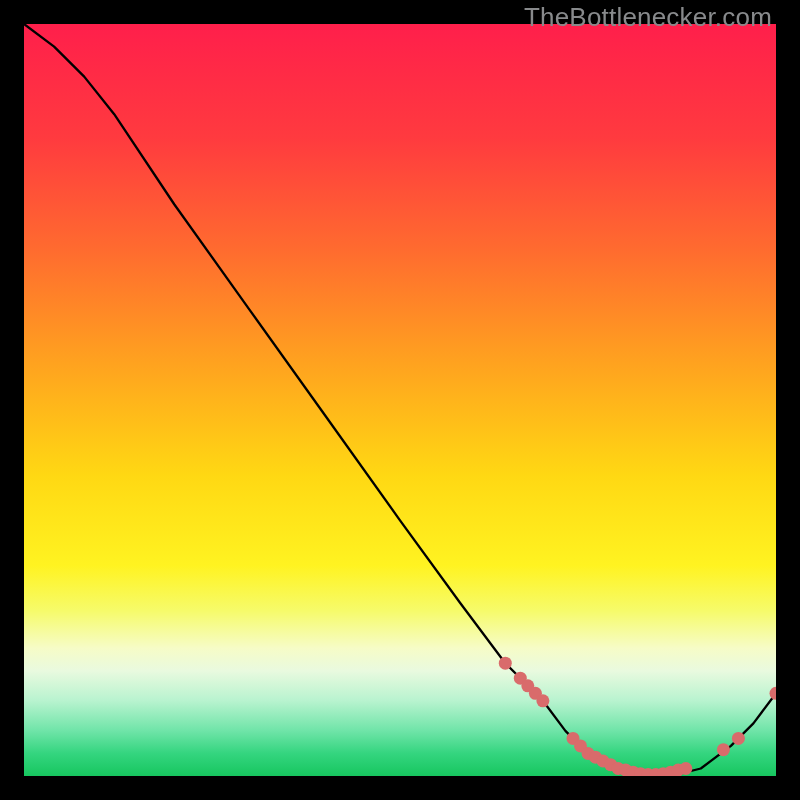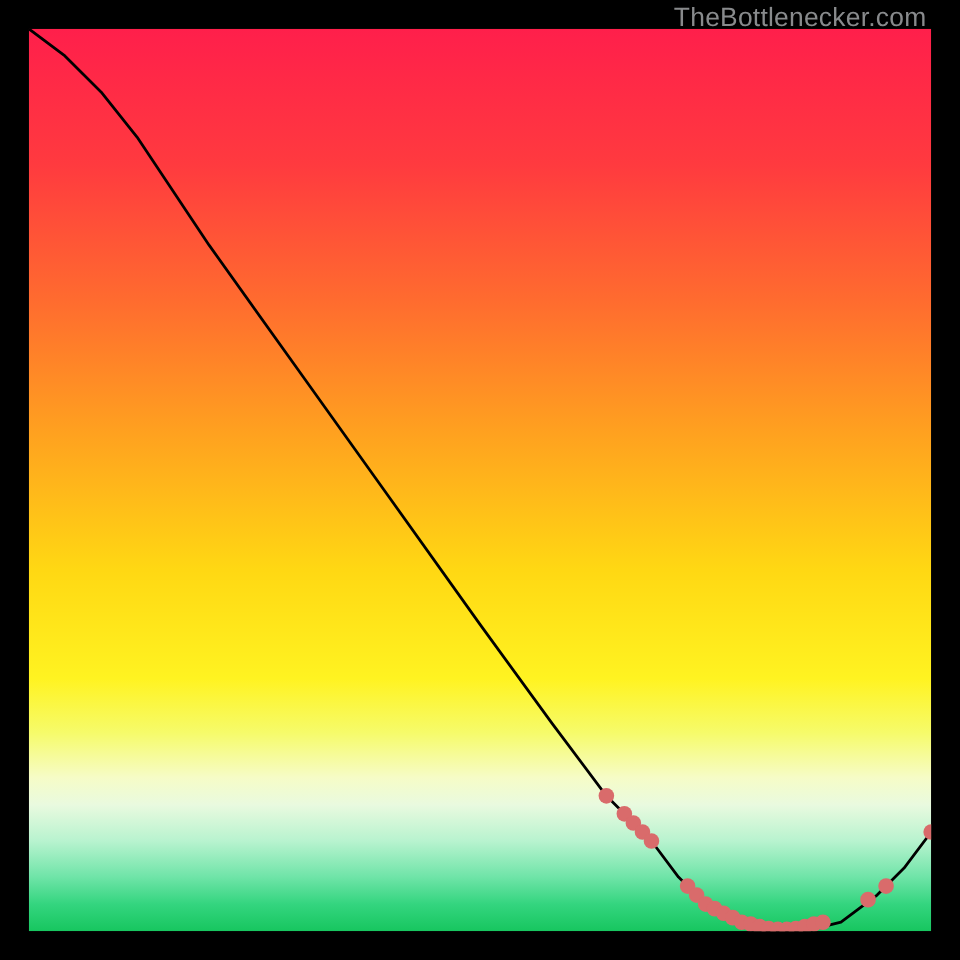--- a/index.html
+++ b/index.html
@@ -16,21 +16,21 @@
     top: 24px;
     width: 752px;
     height: 752px;
     background: #000;
   }
   .watermark {
     position: absolute;
     top: 2px;
     right: 28px;
     font-family: Arial, Helvetica, sans-serif;
-    font-size: 22px;
+    font-size: 26px;
     color: #888a8c;
     letter-spacing: 0.2px;
   }
   svg { display: block; }
 </style>
 </head>
 <body>
 
 <div class="frame">
   <svg width="752" height="752" viewBox="0 0 752 752">

